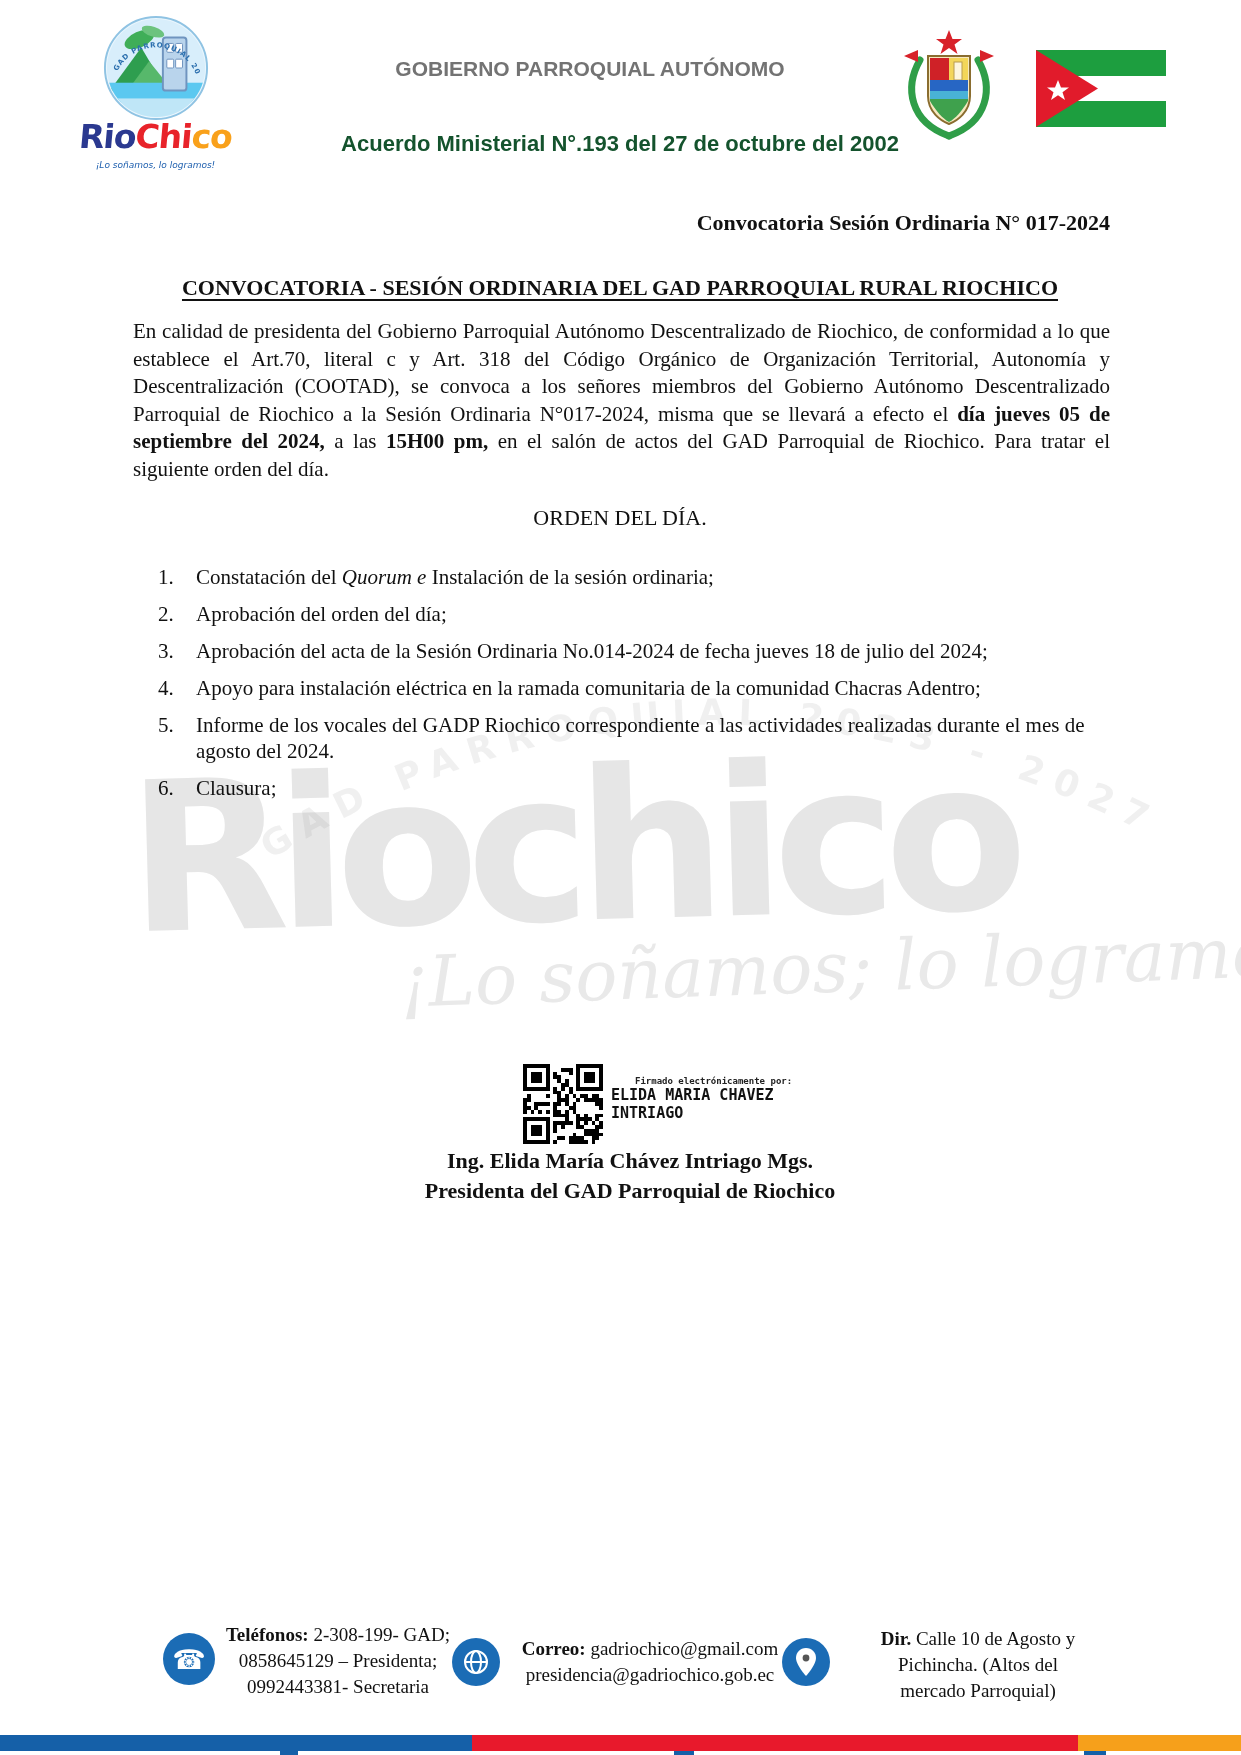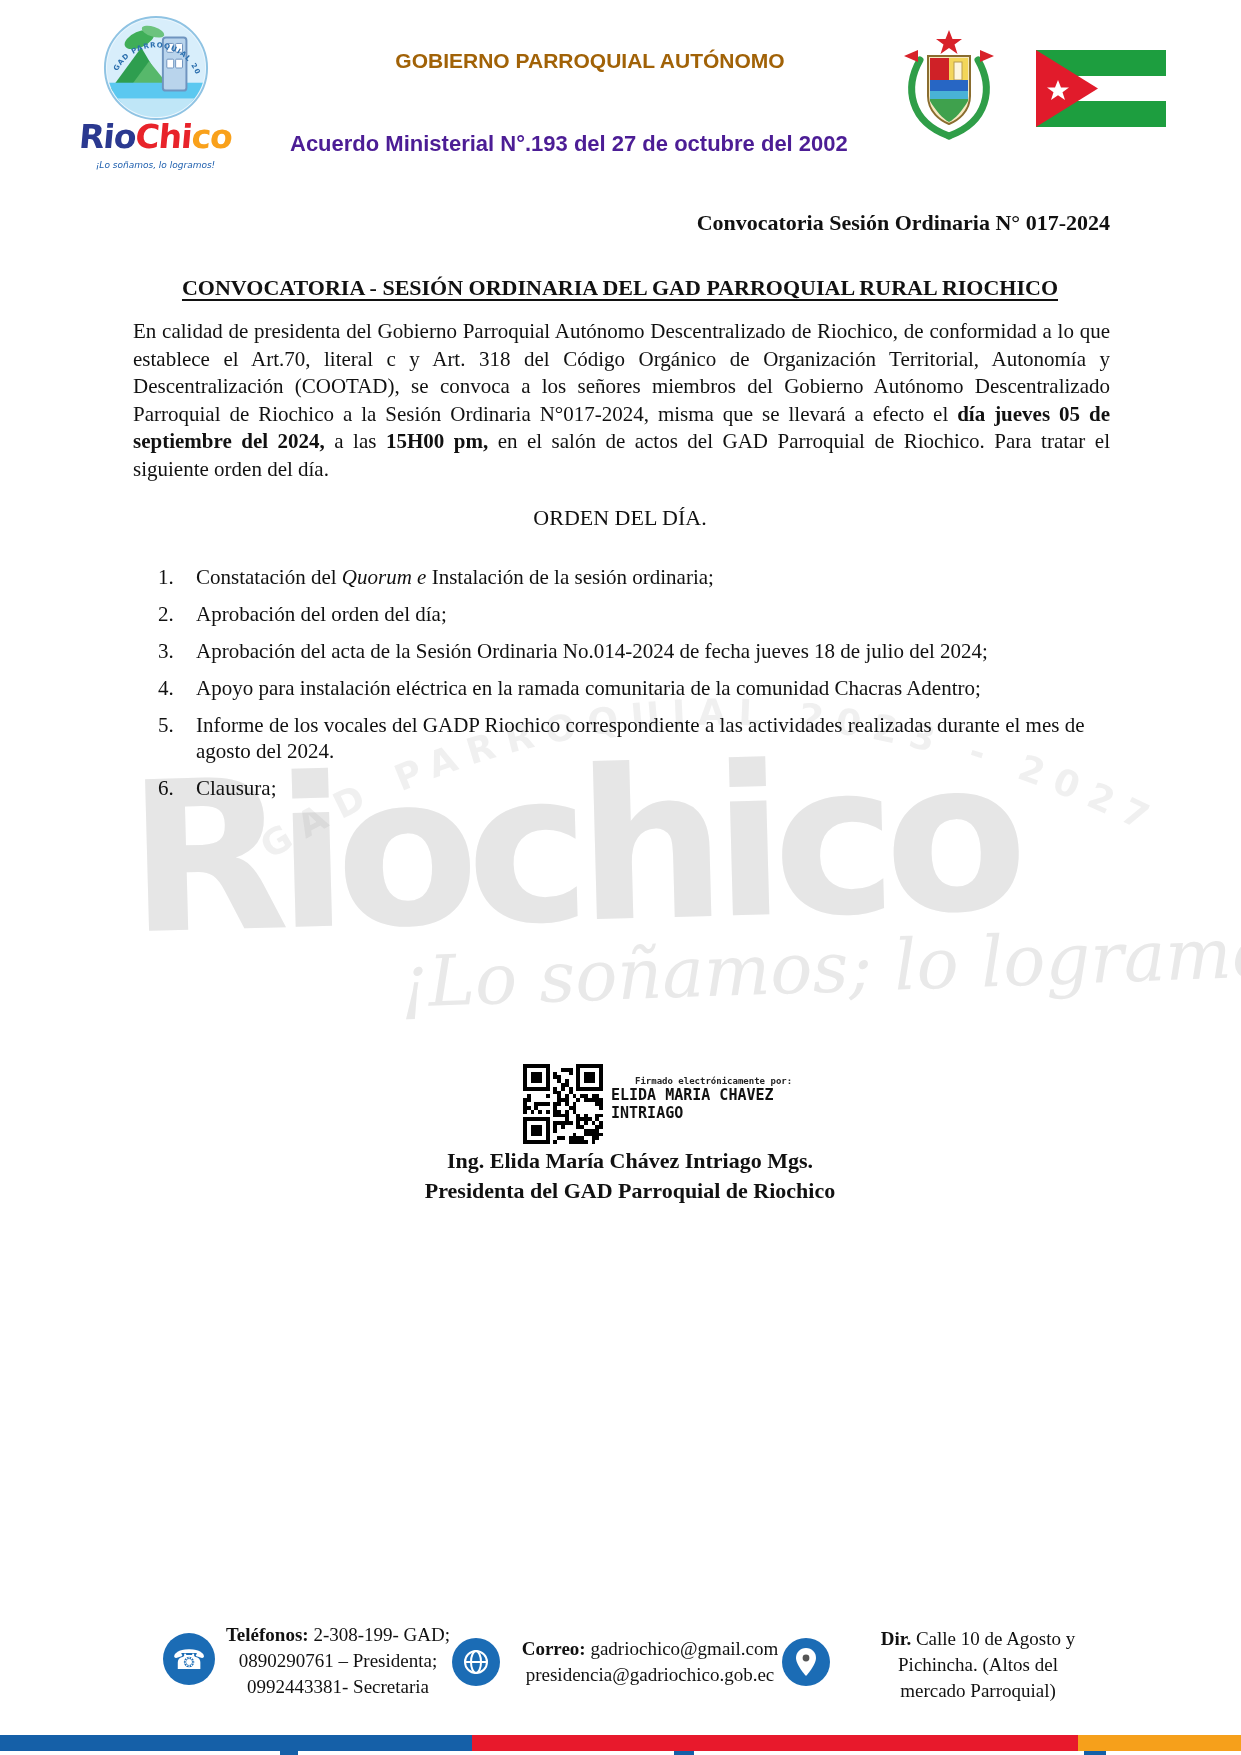--- a/index.html
+++ b/index.html
@@ -9,26 +9,26 @@
 
   
   .logo-wrap{left:68px;top:14px;width:175px;height:180px;text-align:center;}
   .logo-circle{width:108px;height:108px;margin:0 auto;display:block;}
   .logo-word{font-family:"DejaVu Sans",sans-serif;font-weight:bold;font-size:33px;
              letter-spacing:-1px;transform:skewX(-5deg);line-height:30px;
              text-shadow:0 0 2px #fff;}
   .lw-rio{color:#2b3990;} .lw-chi{color:#e8232a;} .lw-co{color:#f9a11b;}
   .logo-slogan{font-family:"DejaVu Sans",sans-serif;font-style:italic;font-size:9px;
                color:#1e5fae;margin-top:8px;}
-  .org-name{left:330px;top:48px;width:520px;text-align:center;
+  .org-name{left:330px;top:56px;width:520px;text-align:center;
             font-family:"Liberation Sans",sans-serif;font-weight:bold;
-            font-size:21px;line-height:26px;color:#a16207;}
-  .acuerdo{left:290px;top:131px;width:660px;text-align:left;
+            font-size:21px;line-height:26px;color:#737373;}
+  .acuerdo{left:290px;top:131px;width:660px;text-align:center;
            font-family:"Liberation Sans",sans-serif;font-weight:bold;
-           font-size:22px;color:#4c1d95;}
+           font-size:22px;color:#14532d;}
   .coat{left:900px;top:28px;width:98px;height:114px;}
   .flag{left:1036px;top:50px;width:130px;height:77px;}
 
   
   .wm-big{left:128px;top:742px;width:1010px;font-family:"DejaVu Sans",sans-serif;
           font-weight:bold;font-size:208px;line-height:208px;letter-spacing:-12px;
           color:#e6e6e6;transform:rotate(-1.5deg);white-space:nowrap;z-index:0;}
   .wm-script{left:400px;top:928px;width:790px;font-family:"DejaVu Serif",serif;
              font-style:italic;font-size:70px;color:#e9e9e9;transform:rotate(-2deg);
              white-space:nowrap;z-index:0;}
@@ -416,21 +416,21 @@
       <div class="qr-name">ELIDA MARIA CHAVEZ</div>
       <div class="qr-name">INTRIAGO</div>
     </div>
   </div>
   <div class="abs sig-role">Presidenta del GAD Parroquial de Riochico</div>
   <div class="abs sig-name">Ing. Elida María Chávez Intriago Mgs.</div>
 
   <div class="abs f-icon f-icon-phone">☎</div>
   <div class="abs f-col f-tel">
     <div><span class="f-label">Teléfonos:</span><span> 2-308-199- GAD;</span></div>
-    <div>0890290761 – Presidenta;</div>
+    <div>0858645129 – Presidenta;</div>
     <div>0992443381- Secretaria</div>
   </div>
 
   <div class="abs f-icon f-icon-mail">
     <svg width="30" height="30" viewBox="0 0 30 30">
       <circle cx="15" cy="15" r="11" fill="none" stroke="#fff" stroke-width="2"></circle>
       <ellipse cx="15" cy="15" rx="5" ry="11" fill="none" stroke="#fff" stroke-width="2"></ellipse>
       <line x1="4" y1="15" x2="26" y2="15" stroke="#fff" stroke-width="2"></line>
     </svg>
   </div>

